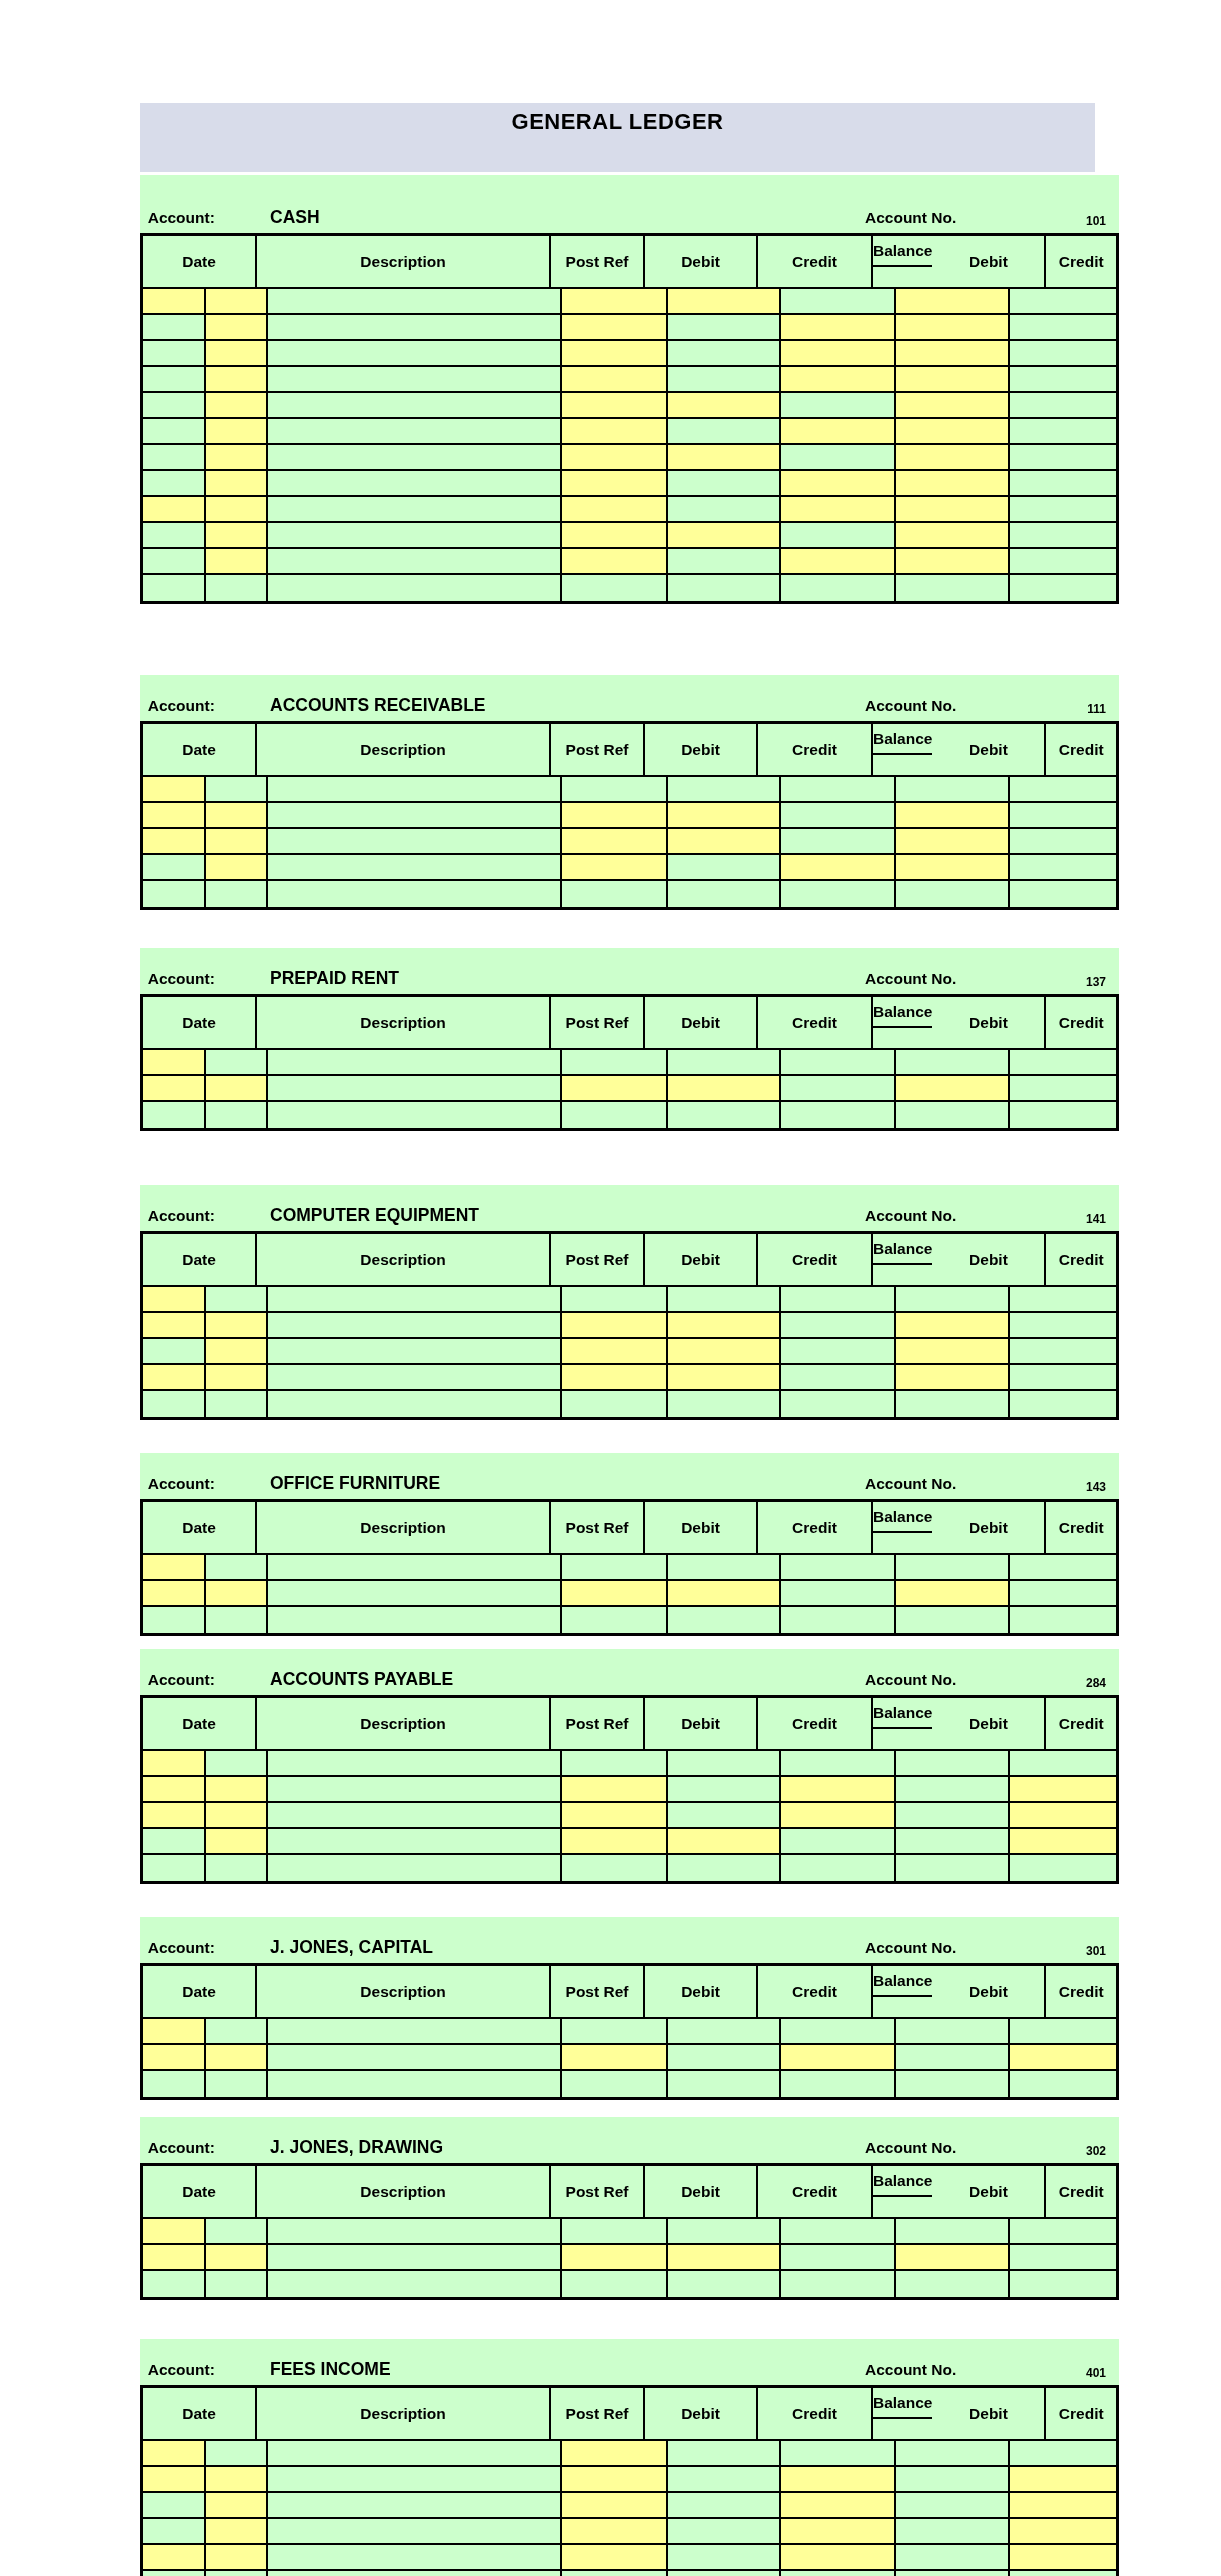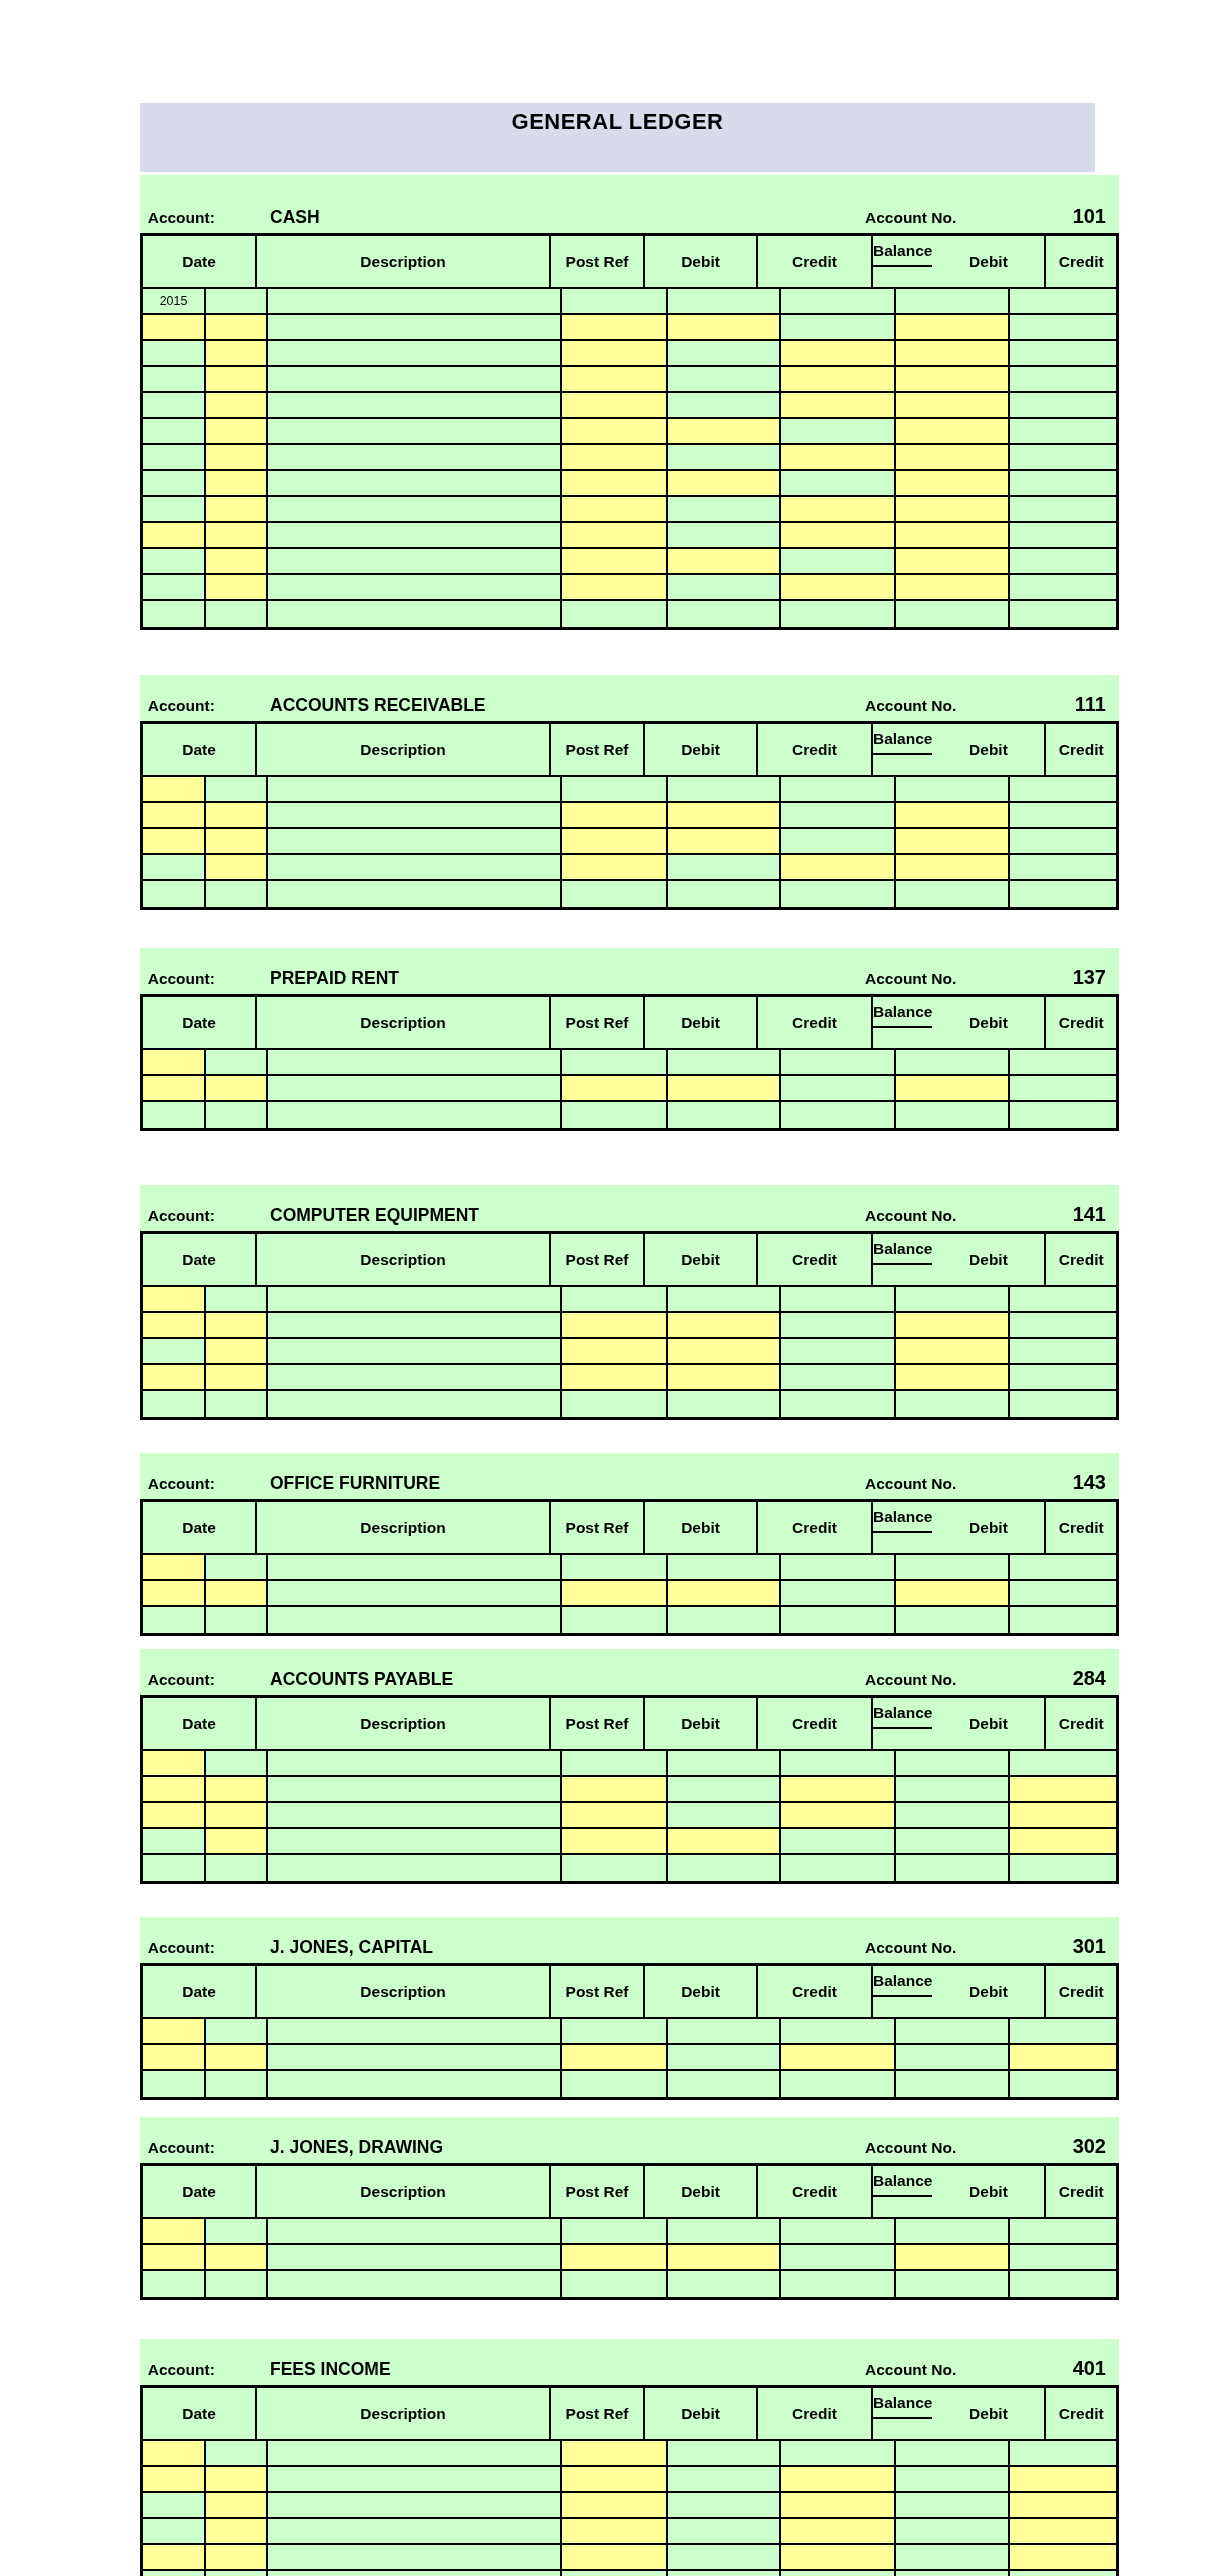--- a/index.html
+++ b/index.html
@@ -14,21 +14,21 @@
   .instr { padding:5.2px 0 0 5.2px; font-size:13px; font-weight:700; letter-spacing:0.3px; }
   .gl-title { text-align:center; font-size:22px; font-weight:700; margin-top:6.2px; letter-spacing:0.5px; }
 
   
   .ledger { position:absolute; left:140px; width:979px; }
   .acct-band { position:relative; background:var(--green,#ccffcc); height:46px; }
   .acct-band.tall { height:58px; }
   .a-label { position:absolute; left:7.7px;  bottom:6.2px; font-size:15.5px; font-weight:700; }
   .a-name  { position:absolute; left:130px; bottom:5.2px; font-size:17.5px; font-weight:700; }
   .a-no    { position:absolute; left:725px;bottom:6.2px; font-size:15.5px; font-weight:700; }
-  .a-num   { position:absolute; right:13px; bottom:5.2px; font-size:20px; font-weight:700; }
+  .a-num   { position:absolute; right:13px; bottom:5.2px; font-size:12px; font-weight:700; }
 
   .ltable { width:100%; border:3.1px solid #000; background:var(--green,#ccffcc); }
   .lhead { display:flex; height:53px; border-bottom:2.6px solid #000; }
   .hc { border-right:2.1px solid #000; display:flex; align-items:center; justify-content:center;
         font-weight:700; font-size:15.5px; text-align:center; }
   .h-date { width:114px; } .h-desc { width:294px; } .h-pr { width:94px; }
   .h-deb { width:113px; }  .h-cre { width:115px; }
   .h-bal { flex:1; flex-direction:row; border-right:none; align-items:stretch; }
   .bal-top { height:31px; border-bottom:2.1px solid #000; display:flex; align-items:center; justify-content:center; }
   .bal-sub { flex:1; display:flex; }
@@ -69,30 +69,20 @@
         <div class="hc h-bal">
           <div class="bal-top">Balance</div>
           <div class="bal-sub">
             <div class="bs-d">Debit</div>
             <div class="bs-c">Credit</div>
           </div>
         </div>
       </div>
       <div class="lbody">
           <div class="tr">
-            <div class="td c0">2015</div>
-            <div class="td c1"></div>
-            <div class="td c2"></div>
-            <div class="td c3"></div>
-            <div class="td c4"></div>
-            <div class="td c5"></div>
-            <div class="td c6"></div>
-            <div class="td c7"></div>
-          </div>
-          <div class="tr">
             <div class="td c0 y"></div>
             <div class="td c1 y"></div>
             <div class="td c2"></div>
             <div class="td c3 y"></div>
             <div class="td c4 y"></div>
             <div class="td c5"></div>
             <div class="td c6 y"></div>
             <div class="td c7"></div>
           </div>
           <div class="tr">

